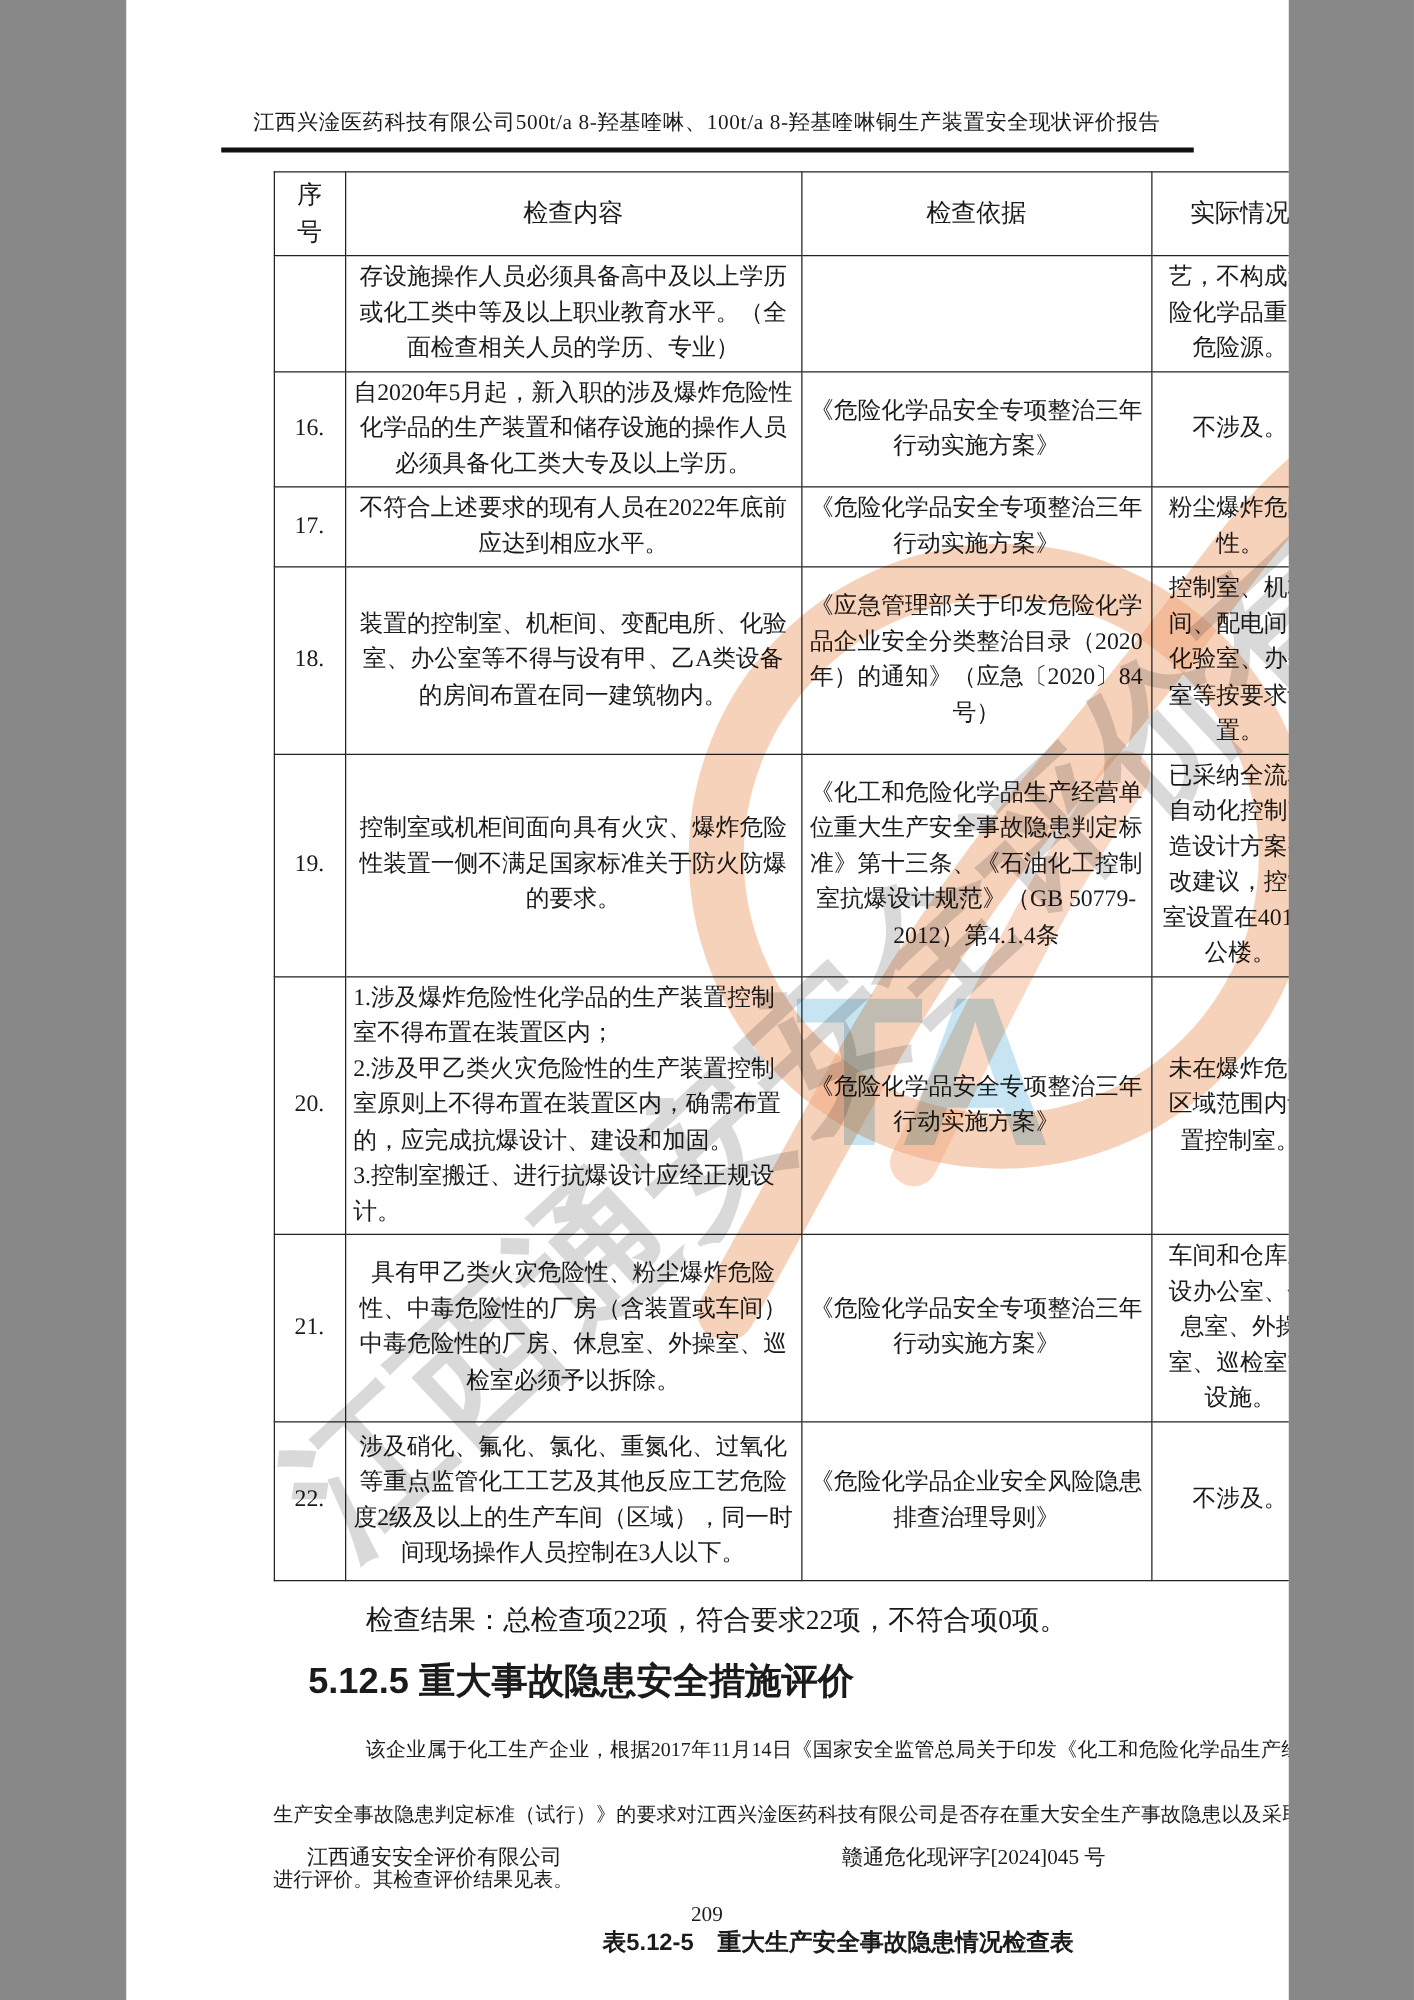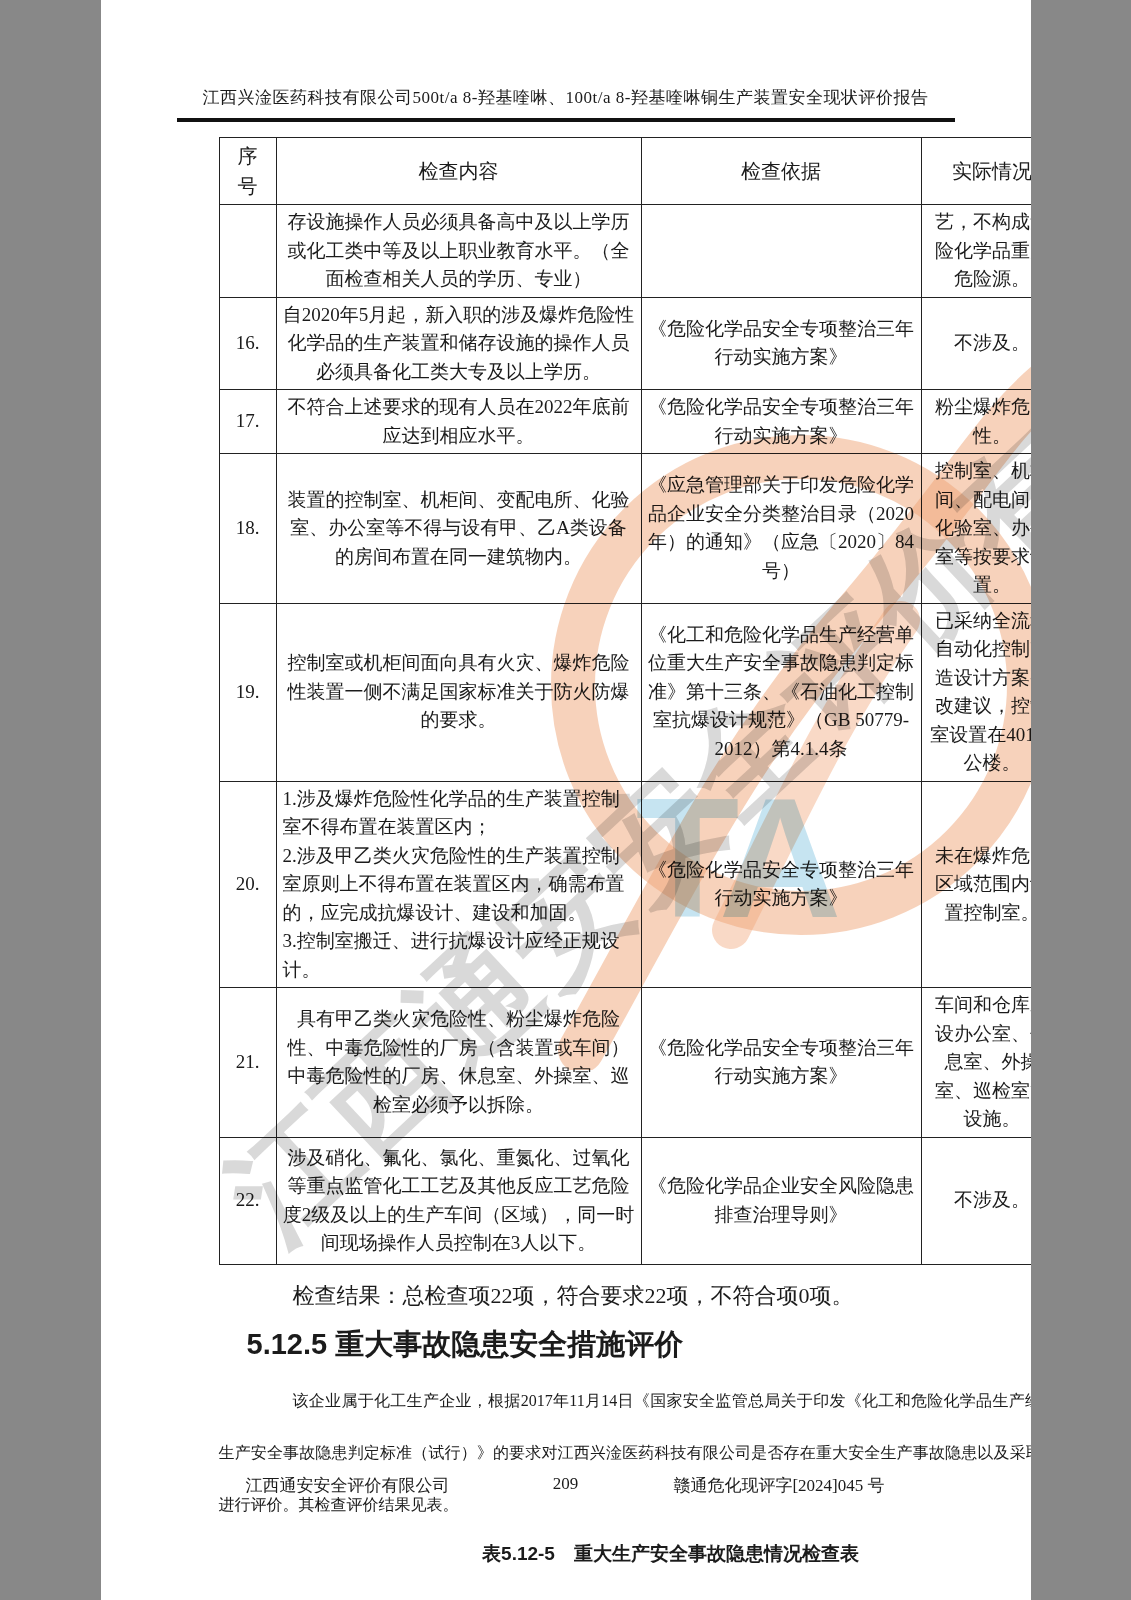--- a/index.html
+++ b/index.html
@@ -43,21 +43,21 @@
     margin:10px 0 0 0;font-size:16px;line-height:52px;
     text-align:justify;text-indent:74px;
   }
   .caption{
     margin:10px 0 6px 0;text-align:center;font-size:19px;font-weight:bold;
     font-family:"Liberation Sans","DejaVu Sans",sans-serif;
   }
   
   .doc-footer{position:absolute;left:0;right:0;top:1474px;font-size:17px;z-index:1;}
   .doc-footer .f-left{position:absolute;left:145px;}
-  .doc-footer .f-center{position:absolute;left:50%;transform:translateX(-50%);}
+  .doc-footer .f-center{position:absolute;left:50%;transform:translateX(-50%);margin-top:48px;}
   .doc-footer .f-right{position:absolute;right:146px;}
   
   .wm{position:absolute;pointer-events:none;z-index:2;mix-blend-mode:multiply;}
   .wm-logo{left:330px;top:290px;}
   .wm-diag{
     left:150px;top:1135px;transform:rotate(-43deg);transform-origin:0 50%;
     font-size:122px;font-weight:bold;white-space:nowrap;
     font-family:"Liberation Sans","DejaVu Sans",sans-serif;
     color:rgba(128,128,128,0.30);letter-spacing:2px;
   }

